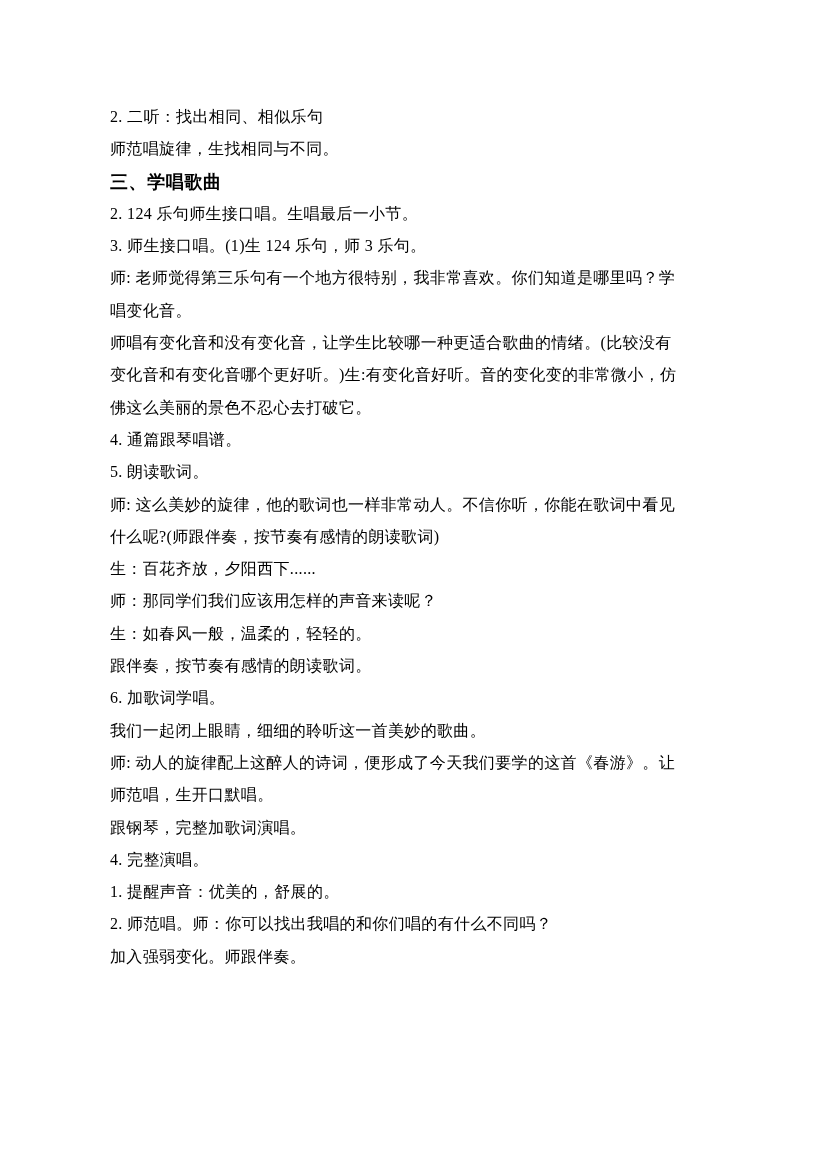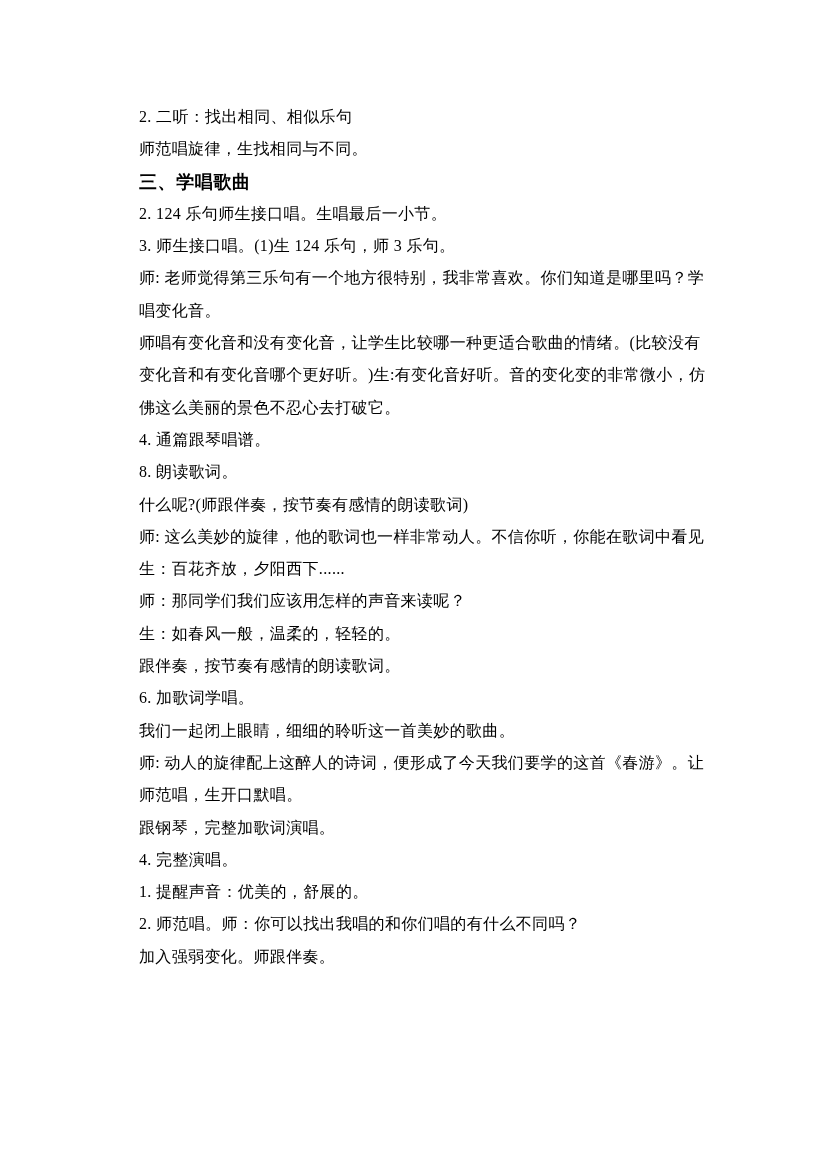--- a/index.html
+++ b/index.html
@@ -9,21 +9,21 @@
   }
   .doc-page {
     position: relative;
     width: 827px;
     height: 1170px;
     background: #ffffff;
     overflow: hidden;
   }
   .doc-content {
     position: absolute;
-    left: 139px;
+    left: 110px;
     top: 101px;
     width: 596px;
   }
   .doc-line {
     height: 32.3px;
     line-height: 32.3px;
     font-size: 16px;
     letter-spacing: 0.35px;
     color: #000000;
     font-family: "Liberation Serif", "DejaVu Serif", serif;
@@ -45,23 +45,23 @@
       <div class="doc-line">师范唱旋律，生找相同与不同。</div>
       <div class="doc-line heading">三、学唱歌曲</div>
       <div class="doc-line">2. 124 乐句师生接口唱。生唱最后一小节。</div>
       <div class="doc-line">3. 师生接口唱。(1)生 124 乐句，师 3 乐句。</div>
       <div class="doc-line">师: 老师觉得第三乐句有一个地方很特别，我非常喜欢。你们知道是哪里吗？学</div>
       <div class="doc-line">唱变化音。</div>
       <div class="doc-line">师唱有变化音和没有变化音，让学生比较哪一种更适合歌曲的情绪。(比较没有</div>
       <div class="doc-line">变化音和有变化音哪个更好听。)生:有变化音好听。音的变化变的非常微小，仿</div>
       <div class="doc-line">佛这么美丽的景色不忍心去打破它。</div>
       <div class="doc-line">4. 通篇跟琴唱谱。</div>
-      <div class="doc-line">8. 朗读歌词。</div>
+      <div class="doc-line">5. 朗读歌词。</div>
+      <div class="doc-line">师: 这么美妙的旋律，他的歌词也一样非常动人。不信你听，你能在歌词中看见</div>
       <div class="doc-line">什么呢?(师跟伴奏，按节奏有感情的朗读歌词)</div>
-      <div class="doc-line">师: 这么美妙的旋律，他的歌词也一样非常动人。不信你听，你能在歌词中看见</div>
       <div class="doc-line">生：百花齐放，夕阳西下......</div>
       <div class="doc-line">师：那同学们我们应该用怎样的声音来读呢？</div>
       <div class="doc-line">生：如春风一般，温柔的，轻轻的。</div>
       <div class="doc-line">跟伴奏，按节奏有感情的朗读歌词。</div>
       <div class="doc-line">6. 加歌词学唱。</div>
       <div class="doc-line">我们一起闭上眼睛，细细的聆听这一首美妙的歌曲。</div>
       <div class="doc-line">师: 动人的旋律配上这醉人的诗词，便形成了今天我们要学的这首《春游》。让</div>
       <div class="doc-line">师范唱，生开口默唱。</div>
       <div class="doc-line">跟钢琴，完整加歌词演唱。</div>
       <div class="doc-line">4. 完整演唱。</div>

